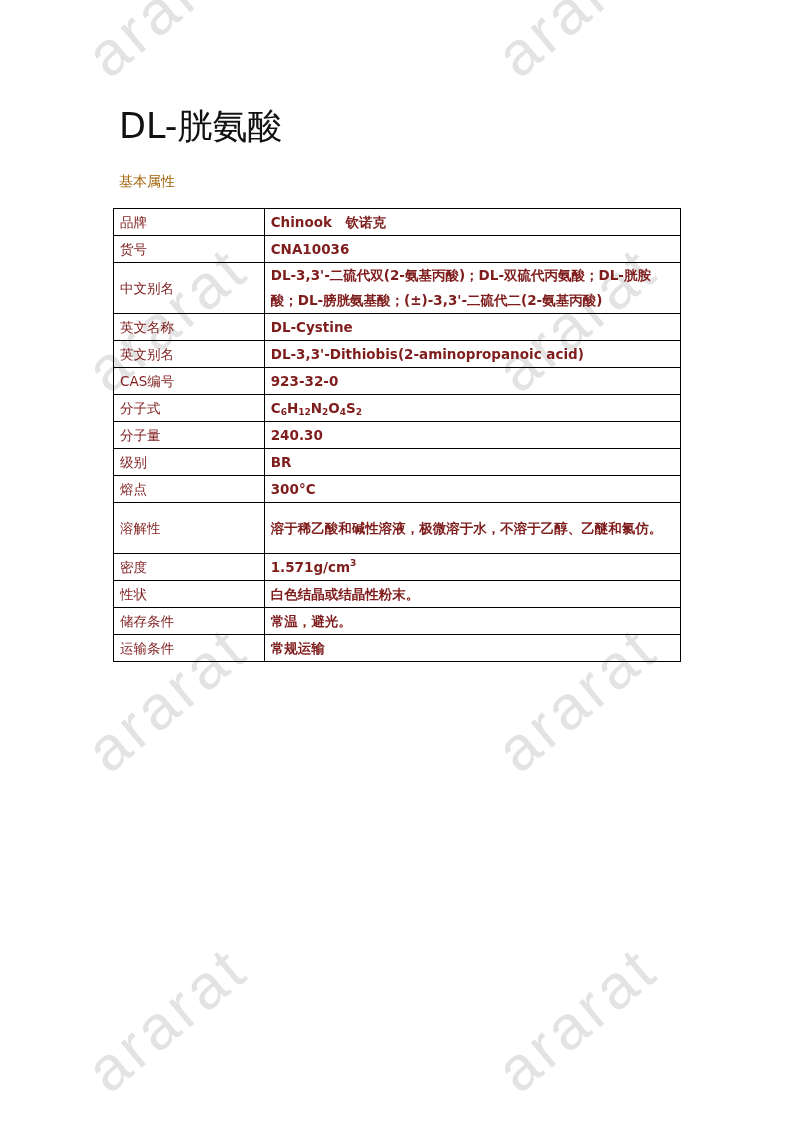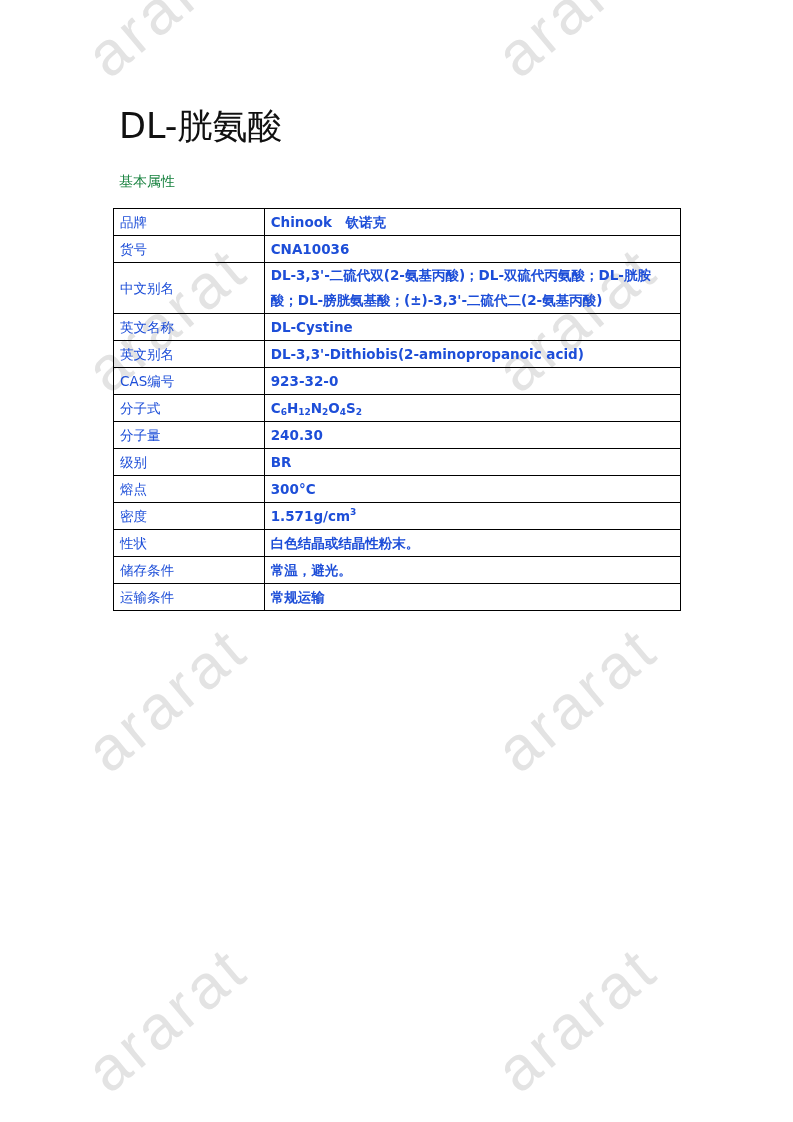--- a/index.html
+++ b/index.html
@@ -36,40 +36,40 @@
       margin: 0;
       color: #111;
       z-index: 1;
       letter-spacing: 0px;
     }
     .section-label {
       position: absolute;
       left: 119px;
       top: 173px;
       font-size: 14px;
-      color: #15803d;
+      color: #a16207;
       z-index: 1;
     }
     table.props {
       position: absolute;
       left: 113px;
       top: 208px;
       width: 568px;
       border-collapse: collapse;
       z-index: 1;
       font-size: 13.5px;
       background: transparent;
     }
     table.props td {
       border: 1px solid #000;
       padding: 0 6px;
       height: 26px;
       line-height: 26px;
       vertical-align: middle;
-      color: #1d4ed8;
+      color: #7f1d1d;
     }
     table.props td.label {
       width: 138px;
     }
     table.props td.value {
       width: 404px;
       font-weight: bold;
     }
     table.props tr.tall td {
       height: 50px;
@@ -138,20 +138,24 @@
       <td class="value">240.30</td>
     </tr>
     <tr>
       <td class="label">级别</td>
       <td class="value">BR</td>
     </tr>
     <tr>
       <td class="label">熔点</td>
       <td class="value">300°C</td>
     </tr>
+    <tr class="tall">
+      <td class="label">溶解性</td>
+      <td class="value">溶于稀乙酸和碱性溶液，极微溶于水，不溶于乙醇、乙醚和氯仿。</td>
+    </tr>
     <tr>
       <td class="label">密度</td>
       <td class="value"><span>1.571g/cm</span><sup>3</sup></td>
     </tr>
     <tr>
       <td class="label">性状</td>
       <td class="value">白色结晶或结晶性粉末。</td>
     </tr>
     <tr>
       <td class="label">储存条件</td>

